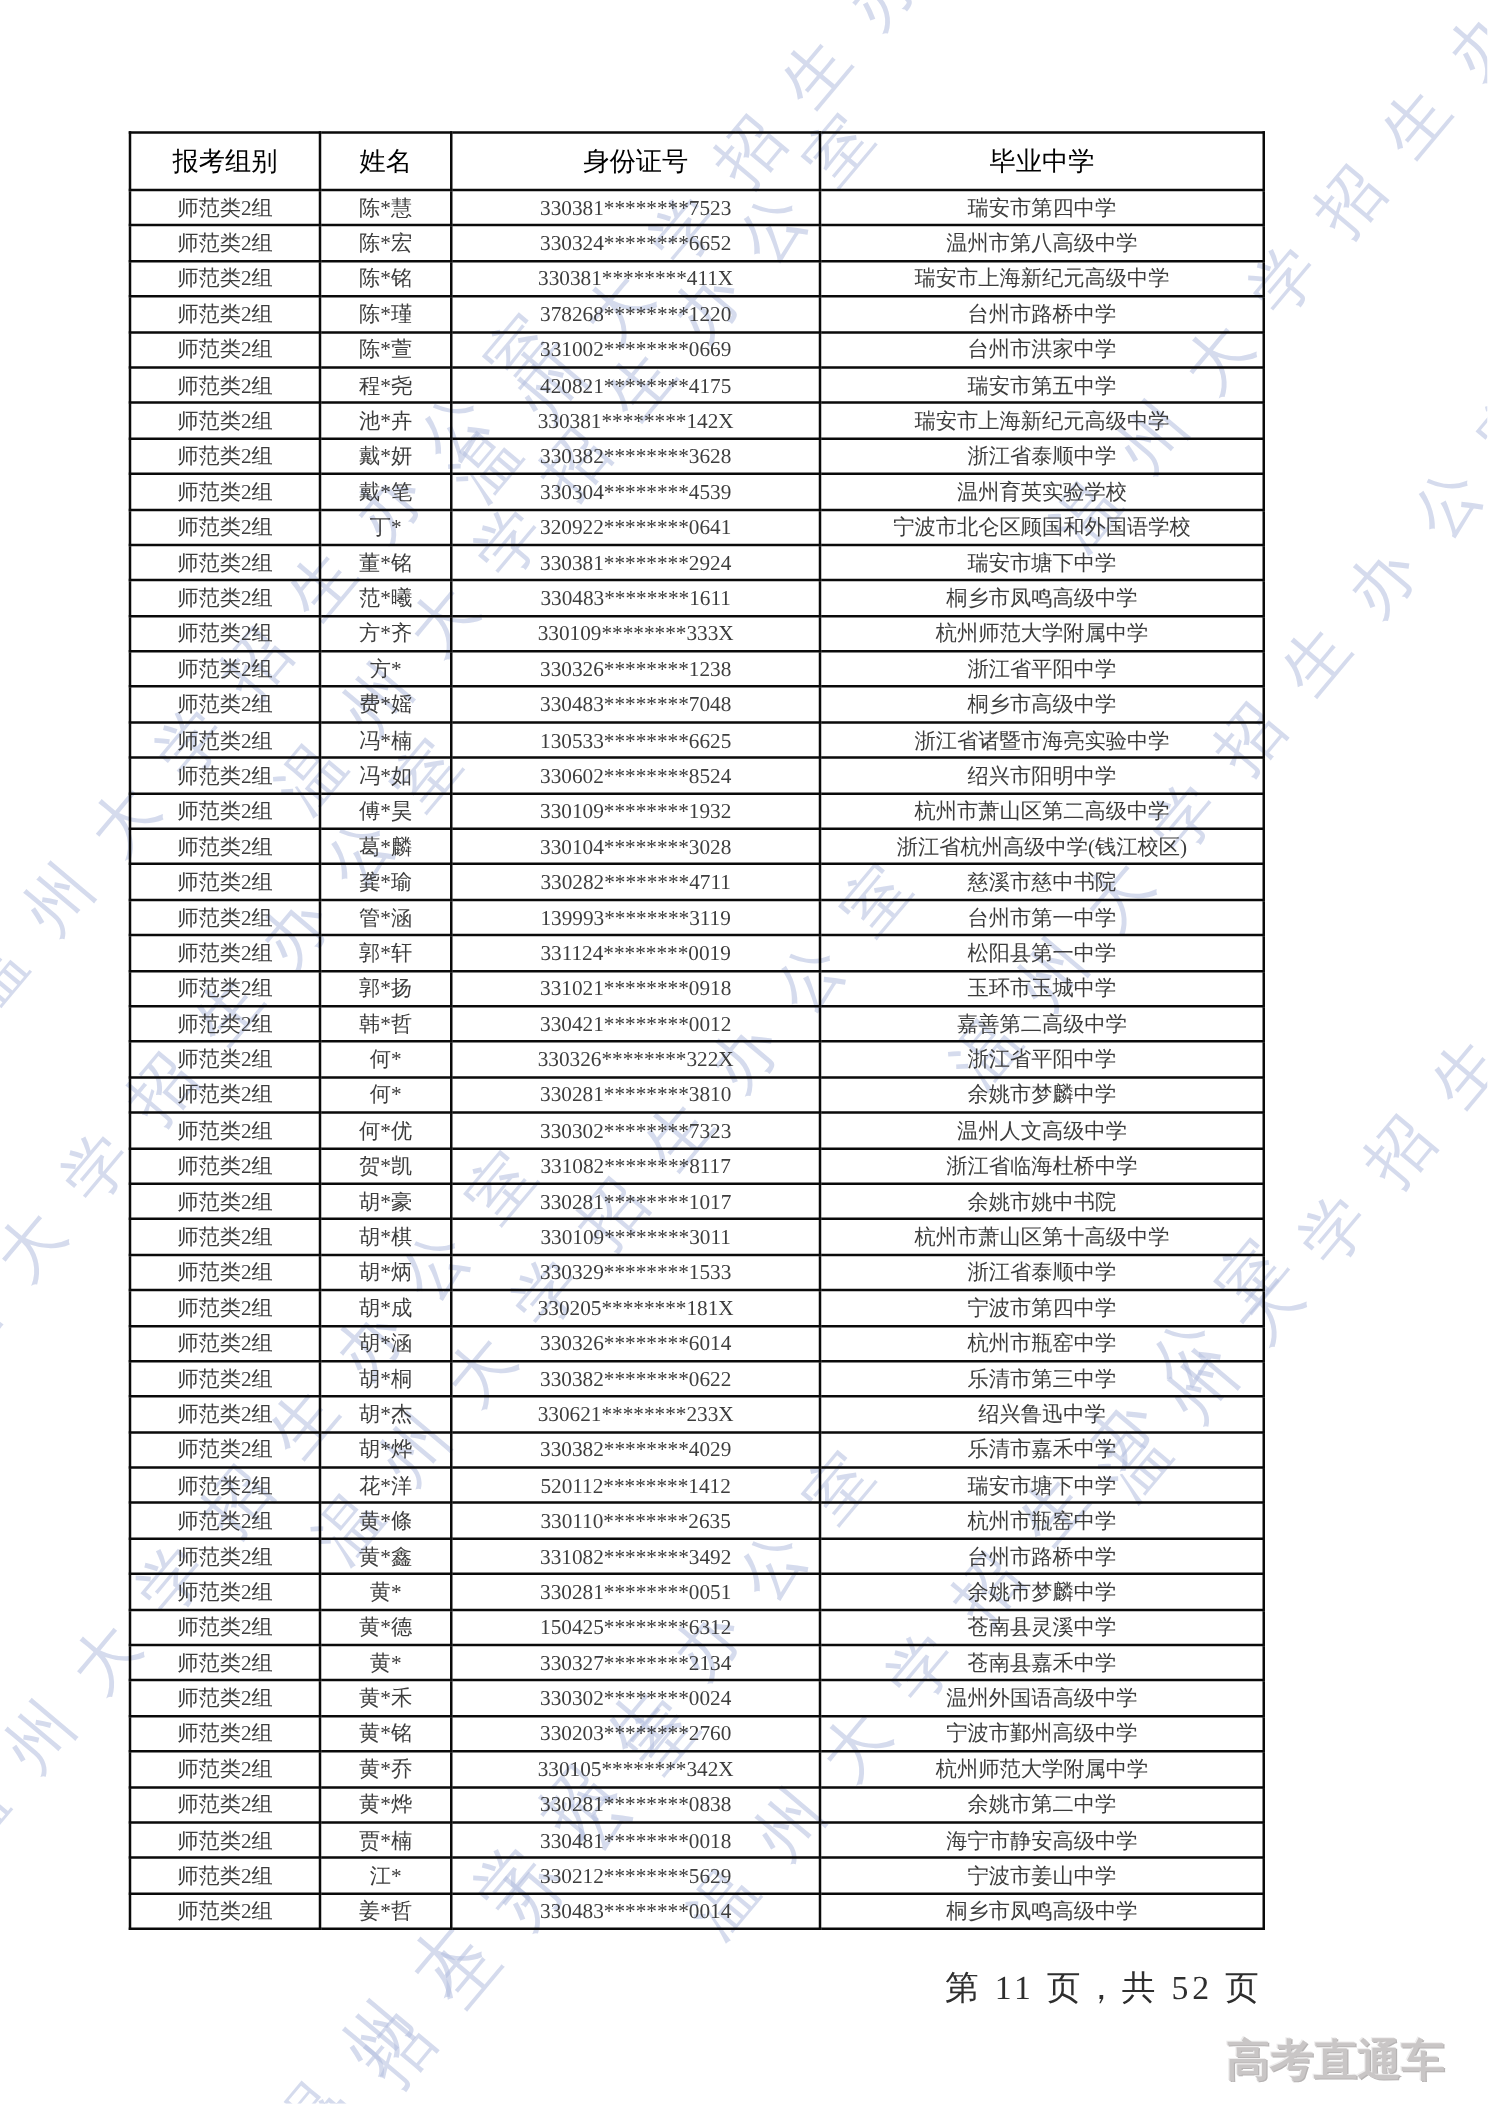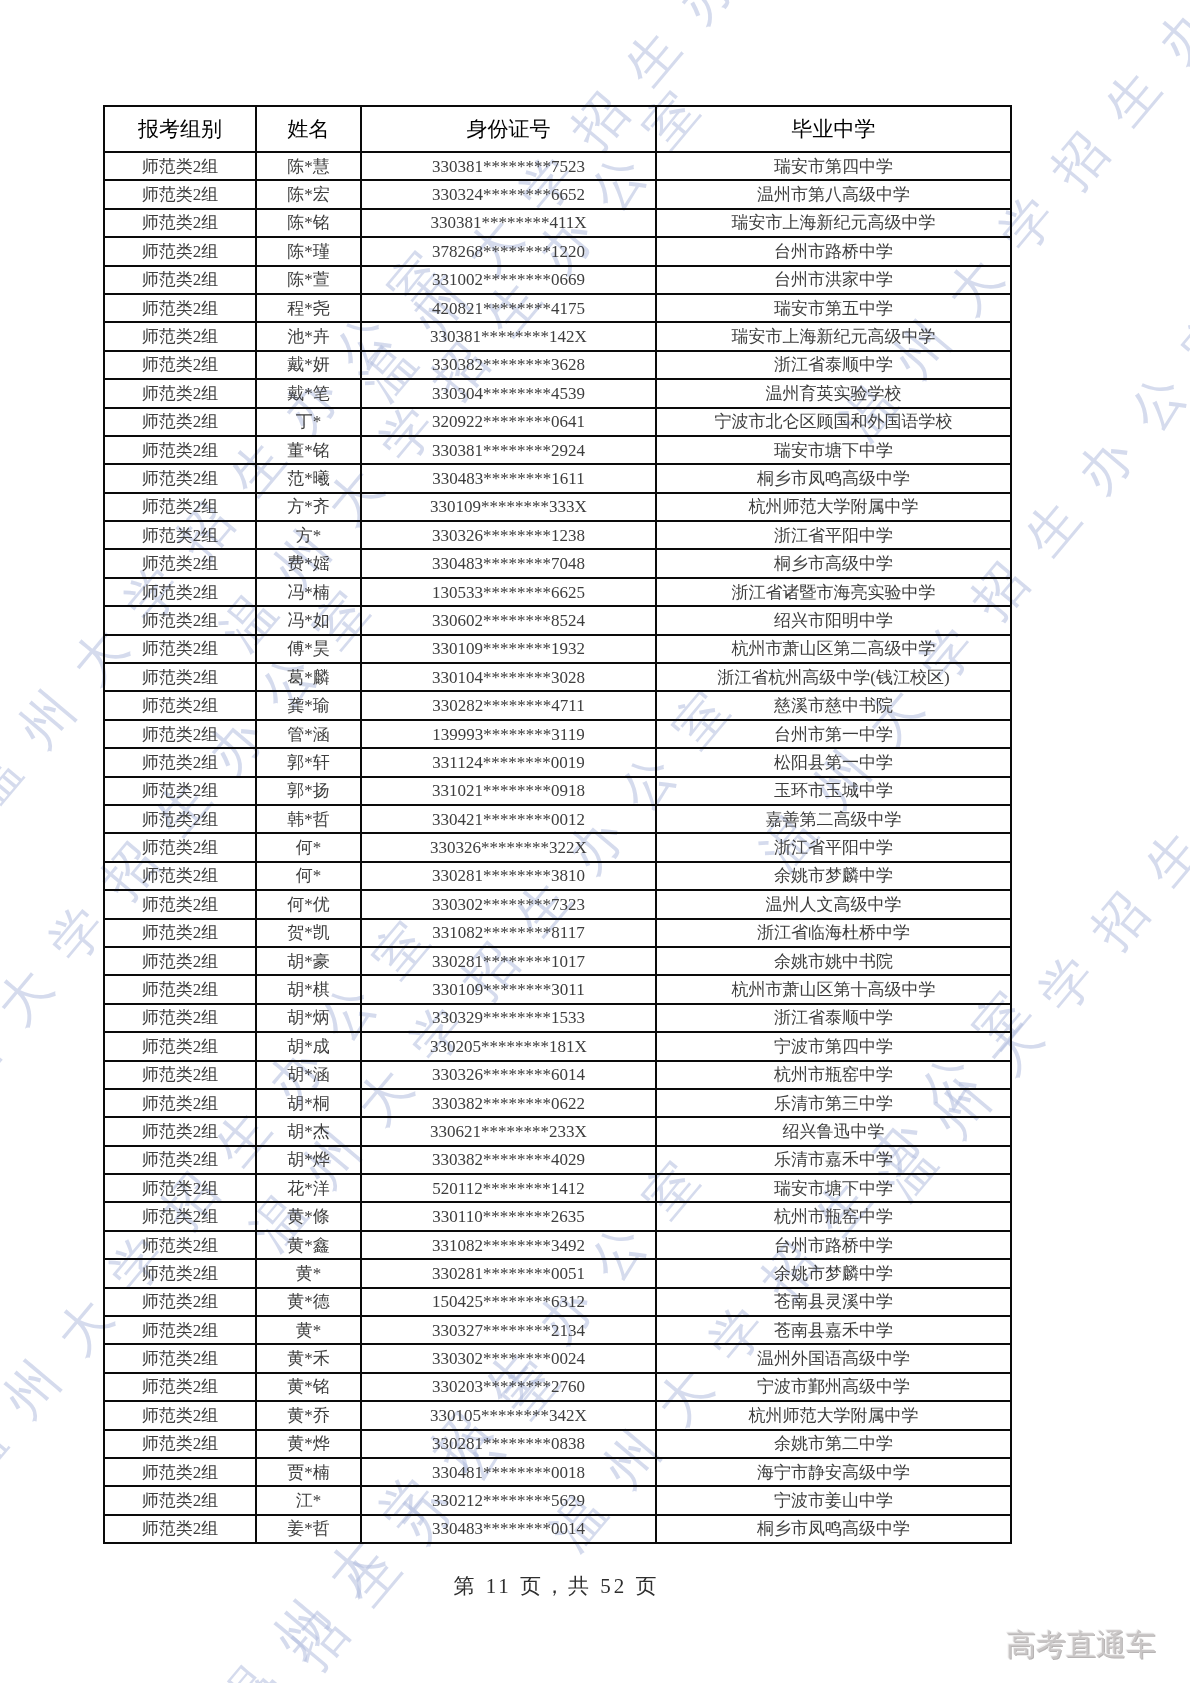--- a/index.html
+++ b/index.html
@@ -69,33 +69,33 @@
   col.c1 { width:152px; }
   col.c2 { width:105px; }
   col.c3 { width:295px; }
   col.c4 { width:355px; }
 
   
   #footer {
     position:absolute;
     left:103px; top:1572px;
     width:907px;
-    text-align:center;
-    font-size:21px;
+    text-align:right;
+    font-size:27px;
     letter-spacing:3px;
     color:#2e2e2e;
     z-index:1;
   }
 
   
   #brand {
     position:absolute;
     right:34px; top:1625px;
-    font-size:30px;
-    font-weight:normal;
+    font-size:35px;
+    font-weight:bold;
     color:#c9c6c6;
     text-shadow:-1px -1px 0 #efeeee, 1px 1px 0 #b7b4b4;
     z-index:1;
     font-family:"Liberation Sans","DejaVu Sans",sans-serif;
   }
 </style>
 </head>
 <body>
 
 <div id="page">

